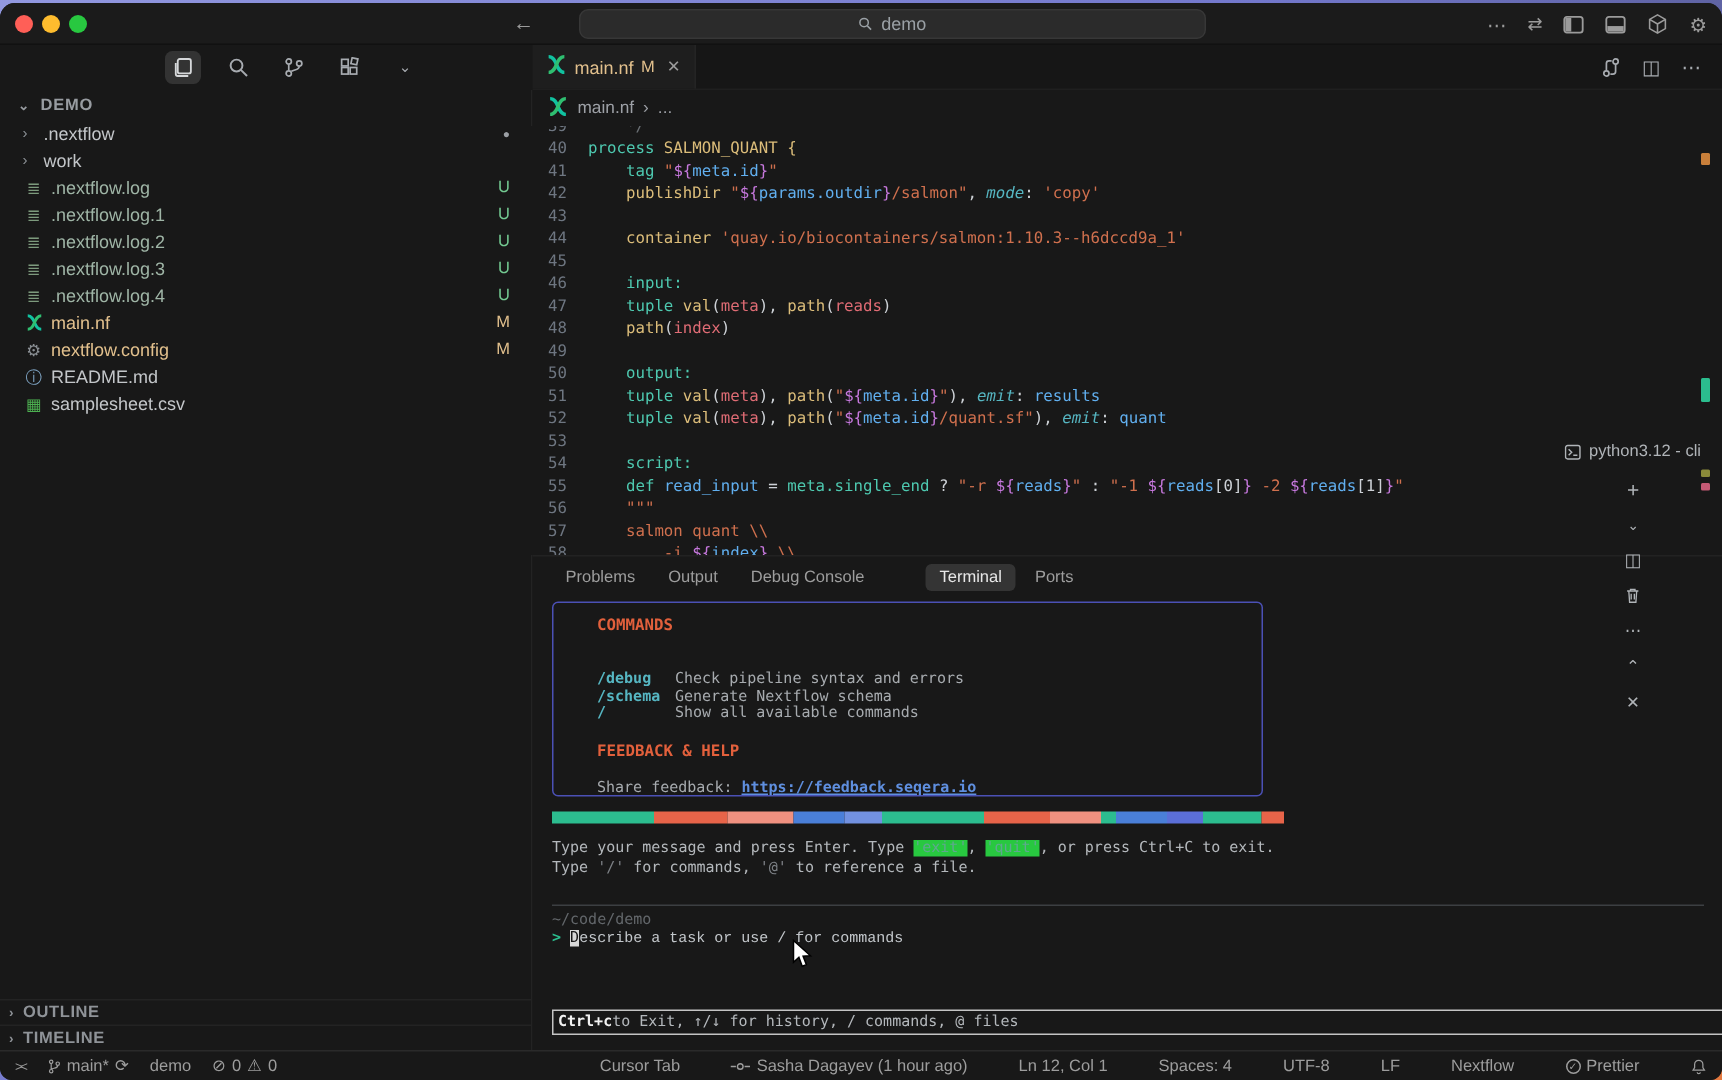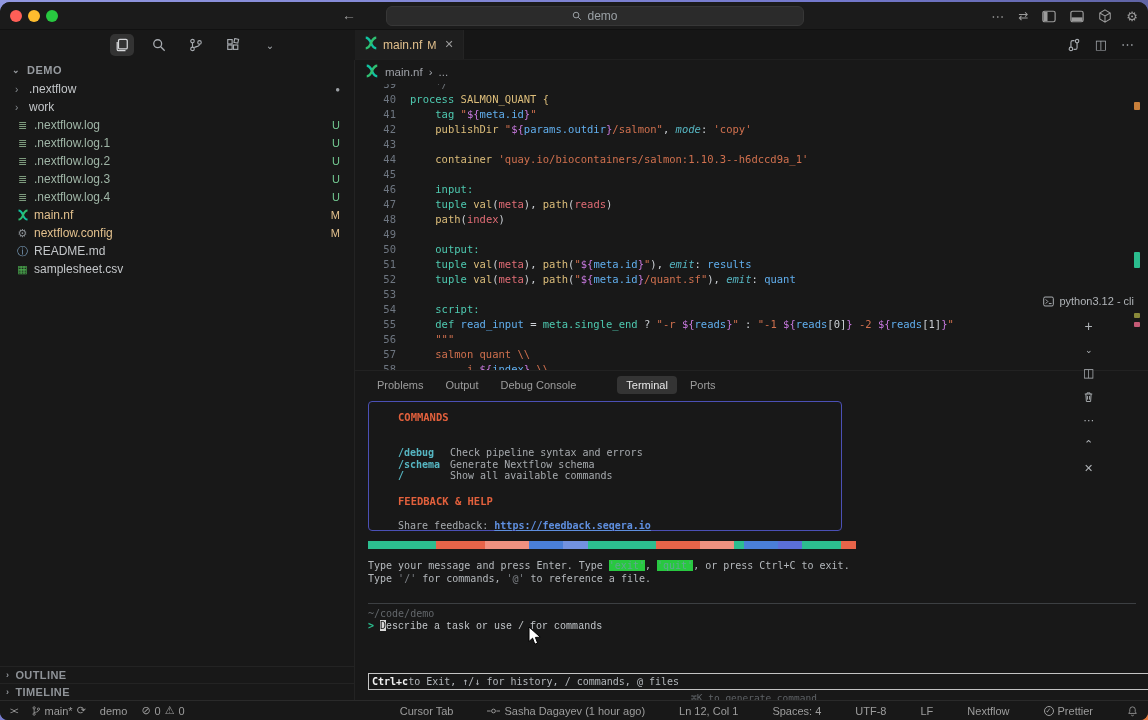--- a/index.html
+++ b/index.html
@@ -57,21 +57,21 @@
   .badge.m { color:#e2c08d; }
   .badge.dot { color:#9b9fa4; font-size:8px; }
   .side-bottom { position:absolute; bottom:0; left:0; right:0; }
   .side-section { height:17px; border-top:1px solid #232323; display:flex; align-items:center; gap:6px; padding-left:6px; color:#8f9398; font-size:11px; font-weight:bold; letter-spacing:.4px; }
   .side-section .chev { font-size:9px; }
 
   
   .breadcrumb { position:absolute; left:355px; top:58px; right:0; height:24px; background:#181818; display:flex; align-items:center; gap:6px; padding-left:10px; color:#9da0a6; font-size:11.5px; }
 
   
-  .code-area { position:absolute; left:360px; top:82px; right:0; height:286px; background:#181818; overflow:hidden; }
+  .code-area { position:absolute; left:342px; top:82px; right:0; height:286px; background:#181818; overflow:hidden; }
   .code-inner { position:absolute; top:-8px; left:0; right:0; }
   .code-row { height:15px; display:flex; align-items:center; }
   .gutter { width:36px; text-align:right; color:#6e7681; font-size:10.5px; flex:none; font-family:"DejaVu Sans Mono", monospace; }
   .codeline { white-space:pre; font-family:"DejaVu Sans Mono", monospace; font-size:10.5px; padding-left:14px; }
   .tk-kw { color:#4ec9b0; }
   .tk-fn { color:#dcbd7a; }
   .tk-brace { color:#dcbd7a; }
   .tk-str { color:#d0704e; }
   .tk-interp { color:#c678dd; }
   .tk-var { color:#61afef; }
@@ -469,21 +469,20 @@
       <div class="cwd">~/code/demo</div>
       <div class="prompt-row">
         <span class="prompt-caret">&gt;</span>
         <span class="cursor-block">D</span><span class="prompt-text">escribe a task or use / for commands</span>
       </div>
 
       <div class="bottom-hint-box" id="bottom-hint">
           <span class="t-bold">Ctrl+c</span>
           <span class="t-gray"> to Exit, ↑/↓ for history, / commands, @ files</span>
         </div>
-      <div class="gen-hint">⌘K to generate command</div>
     </div>
   </div>
 
   <div class="statusbar">
     <span class="sb-item" style="letter-spacing:-2px; font-size:9px;">&gt;&lt;</span>
     <span class="sb-item">
       <svg width="10" height="12" viewBox="0 0 16 16">
           <circle cx="5" cy="3" r="1.8" fill="none" stroke="#9d9d9d" stroke-width="1.3"></circle>
           <circle cx="5" cy="13" r="1.8" fill="none" stroke="#9d9d9d" stroke-width="1.3"></circle>
           <circle cx="12" cy="5" r="1.8" fill="none" stroke="#9d9d9d" stroke-width="1.3"></circle>

